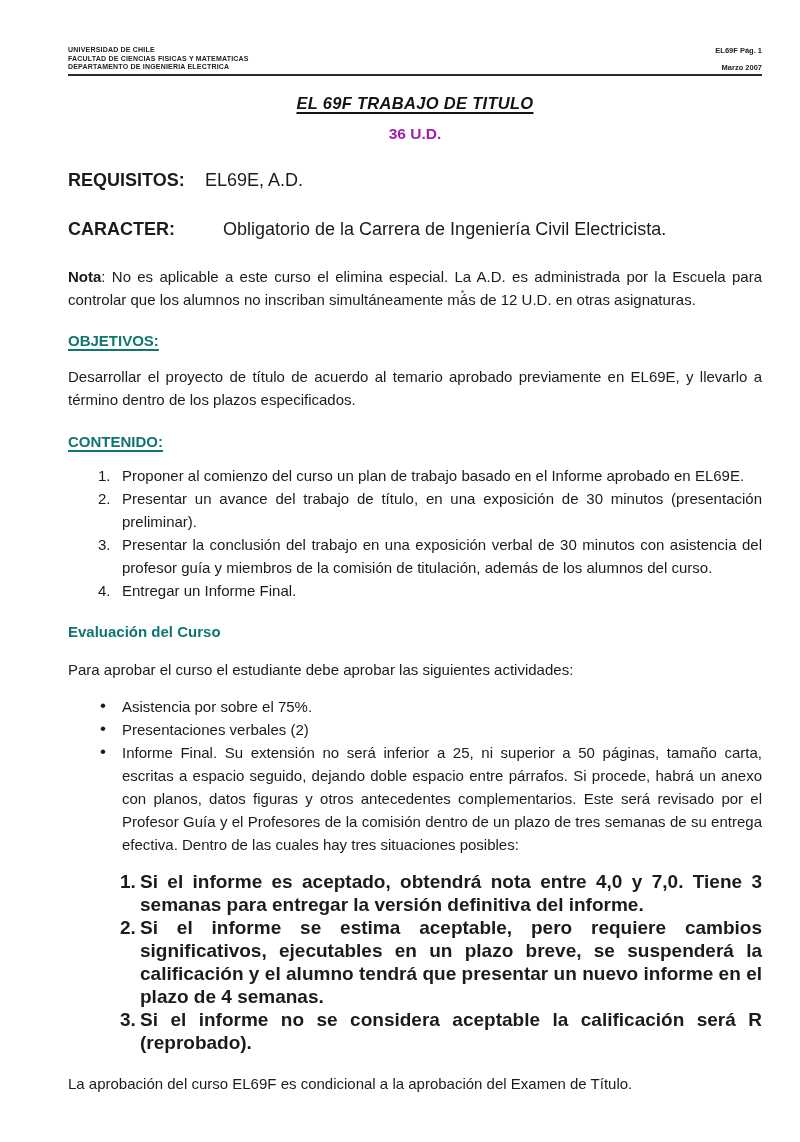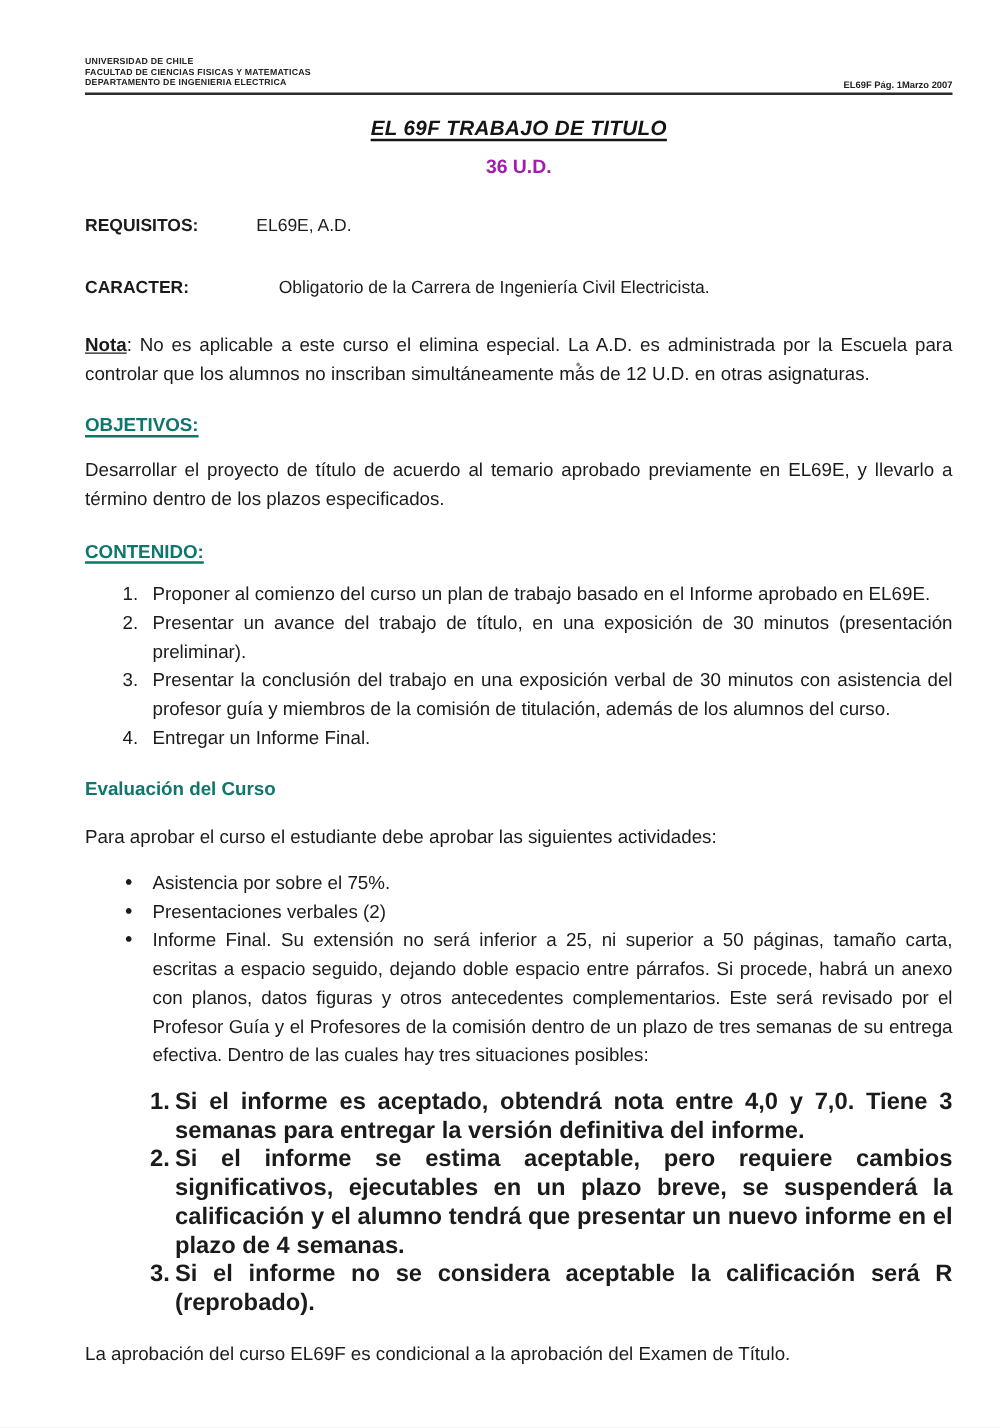--- a/index.html
+++ b/index.html
@@ -8,37 +8,37 @@
     background:#fff;position:relative;overflow:hidden;
     padding:46px 38px 0 68px;
     font-family:"Liberation Sans","DejaVu Sans",sans-serif;
     color:#1b1b1b;
     -webkit-font-smoothing:antialiased;
   }
   
   .hdr{display:flex;justify-content:space-between;align-items:stretch;
        border-bottom:2px solid #2b2b2b;padding-bottom:2px;}
   .hdr-left div{font-size:7px;font-weight:bold;line-height:8.6px;letter-spacing:.2px;color:#222;}
-  .hdr-right{display:flex;justify-content:space-between;align-items:flex-end;}
+  .hdr-right{display:flex;flex-direction:column;justify-content:space-between;align-items:flex-end;}
   .hdr-right .code{font-size:7.5px;font-weight:bold;color:#222;}
   .hdr-right .date{font-size:7.5px;font-weight:bold;color:#222;}
   
   .title{margin-top:18px;text-align:center;font-size:16.5px;font-weight:bold;
          text-decoration:underline;text-decoration-thickness:2px;text-underline-offset:3px;
          letter-spacing:.3px;color:#141414;font-style:italic;}
   .subtitle{margin-top:12px;text-align:center;font-size:15.5px;font-weight:bold;color:#a21caf;}
   
-  .row{display:flex;margin-top:26px;font-size:14px;line-height:23px;}
+  .row{display:flex;margin-top:26px;font-size:18px;line-height:23px;}
   .row .lbl{font-weight:bold;}
   .row.req .lbl{width:137px;}
   .row.car .lbl{width:155px;}
   p,.para{font-size:15px;line-height:23px;margin:0;}
   .j{text-align:justify;}
   .nota{margin-top:24px;}
-  .nota b{font-weight:bold;text-decoration:underline;}
+  .nota b{font-weight:bold;}
   .sec-h{margin-top:21px;font-size:15px;font-weight:bold;color:#0f766e;
          text-decoration:underline;text-decoration-thickness:1.5px;text-underline-offset:3px;}
   .sec-h.plain{text-decoration:none;}
   .mt16{margin-top:16px;}
   .mt18{margin-top:18px;}
   .mt22{margin-top:22px;}
   .mt26{}
   
   ol.numlist,ul.dotlist{list-style:none;margin:14px 0 0 30px;padding:0;counter-reset:li;}
   ol.numlist>li,ul.dotlist>li{

